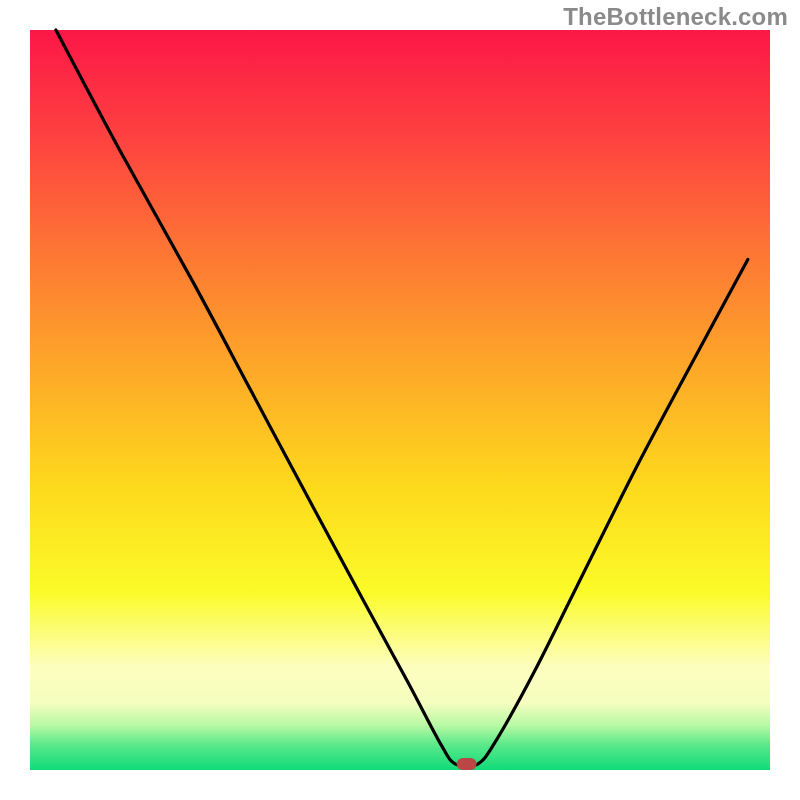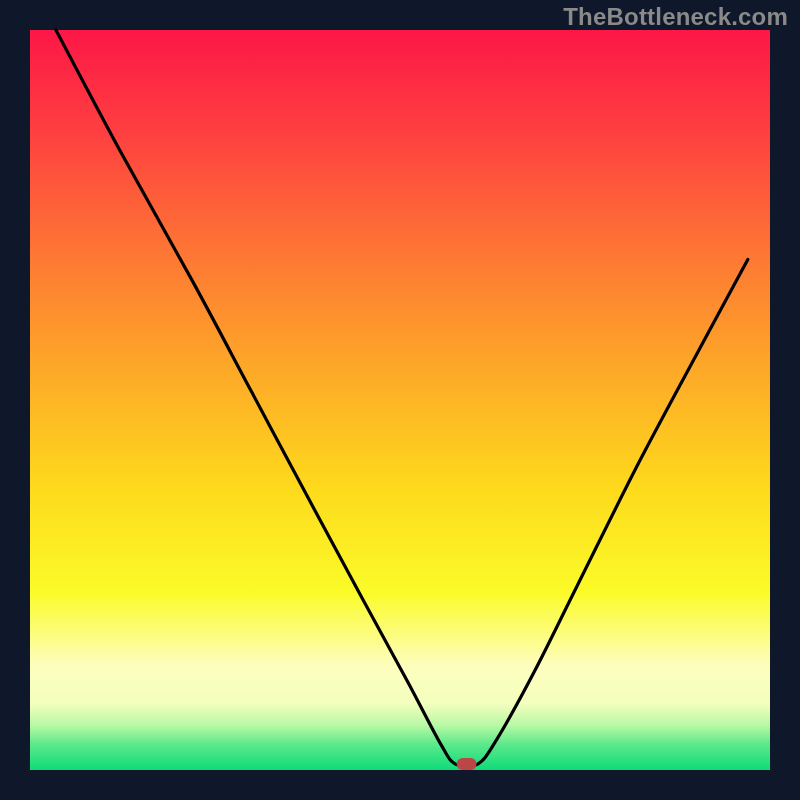--- a/index.html
+++ b/index.html
@@ -9,21 +9,21 @@
     height: 800px;
     background: #000;
     overflow: hidden;
   }
   .frame {
     position: absolute;
     left: 0;
     top: 0;
     width: 800px;
     height: 800px;
-    background: #0f172a;
+    background: #ffffff;
   }
   .watermark {
     position: absolute;
     top: 3px;
     right: 12px;
     font-family: Arial, Helvetica, sans-serif;
     font-size: 24px;
     font-weight: bold;
     color: #8a8a8a;
     letter-spacing: 0.2px;

